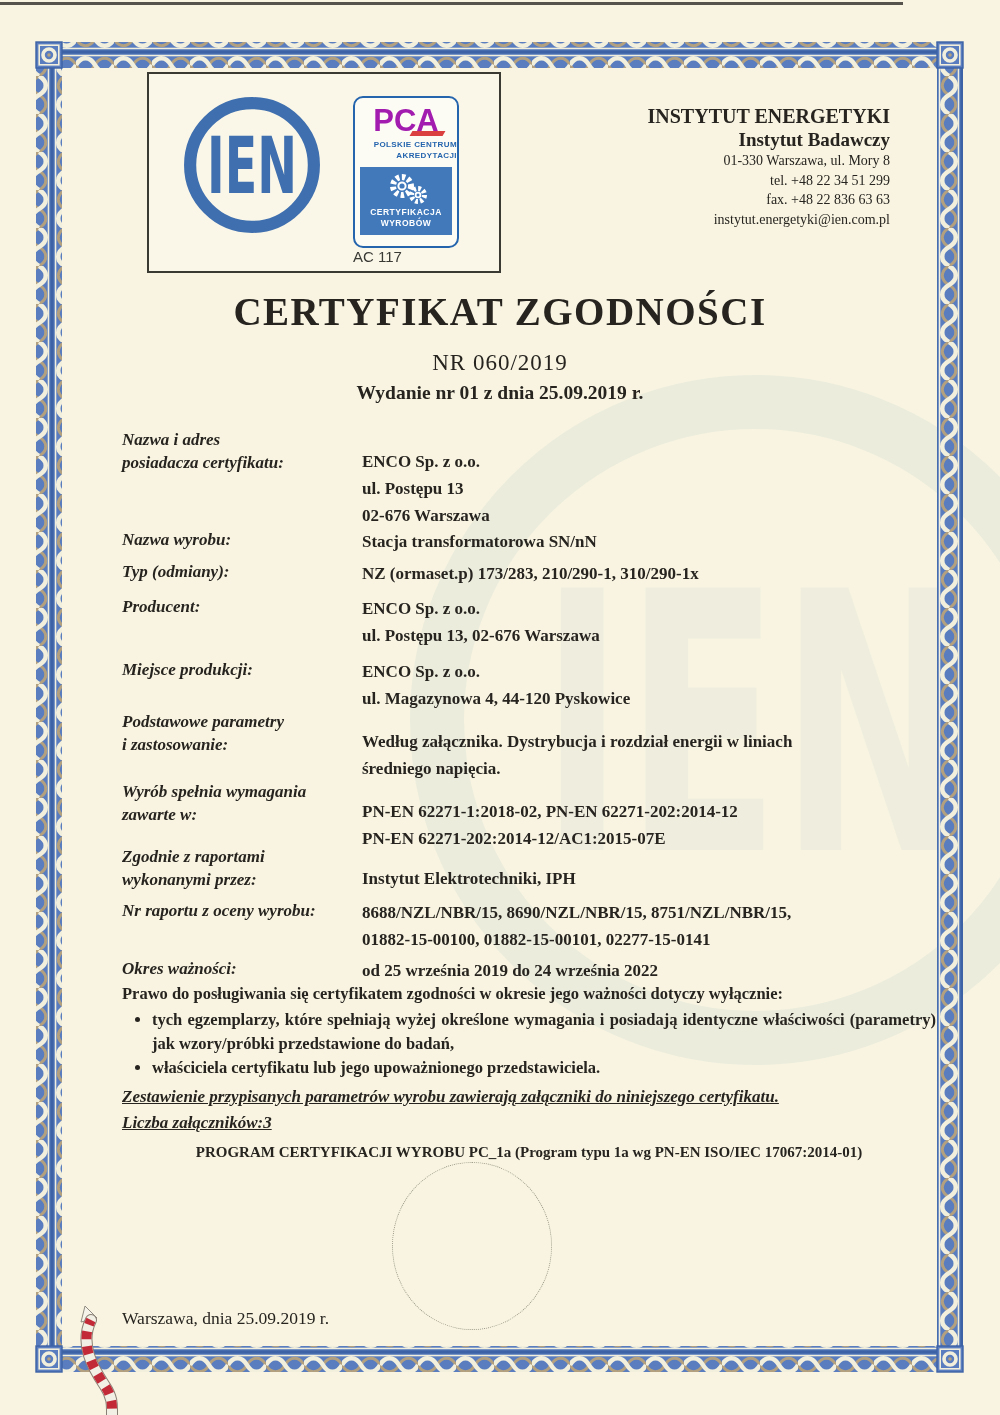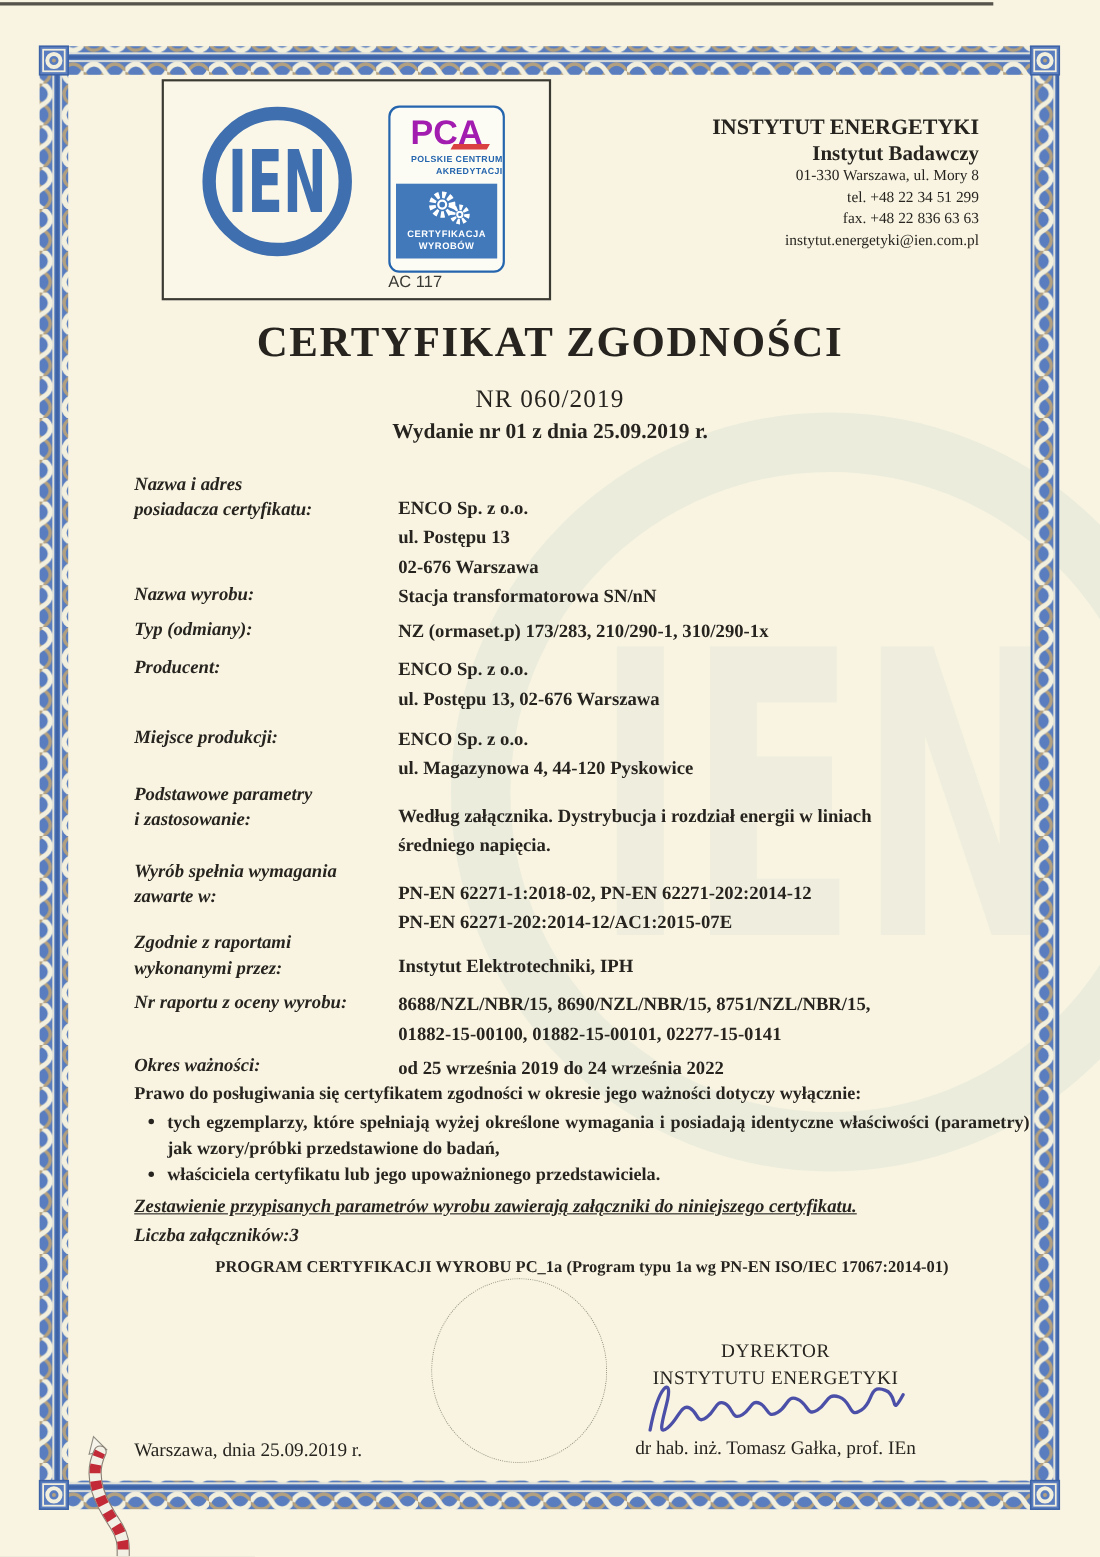--- a/index.html
+++ b/index.html
@@ -58,21 +58,21 @@
   .voff20{padding-top:20px;} .voff18{padding-top:18px;}
 
   
   .terms{position:absolute;left:122px;top:982px;width:814px;}
   .terms-intro{font-weight:bold;font-size:16.5px;line-height:24px;}
   .terms ul{margin:2px 0 0 0;padding-left:30px;}
   .terms li{font-weight:bold;font-size:16.5px;line-height:24px;text-align:justify;}
   .annex-note{font-style:italic;font-weight:bold;font-size:17px;line-height:24px;
               text-decoration:underline;margin-top:5px;}
   .annex-count{font-style:italic;font-weight:bold;font-size:17px;line-height:24px;
-               margin-top:2px;}
+               text-decoration:underline;margin-top:2px;}
   .program-line{text-align:center;font-weight:bold;font-size:15px;line-height:20px;margin-top:7px;}
   .program-note{text-align:center;font-size:13.5px;line-height:18px;margin-top:3px;}
 
   
   .stamp{position:absolute;left:392px;top:1162px;width:158px;height:166px;border-radius:50%;
          border:1.5px dotted #8d8b7c;opacity:.85;z-index:2;}
 
   
   .sign-block{position:absolute;left:540px;top:1216px;width:330px;text-align:center;}
   .sign-role{font-size:17.5px;line-height:24px;letter-spacing:.5px;}
@@ -231,31 +231,20 @@
         <li>tych egzemplarzy, które spełniają wyżej określone wymagania i posiadają identyczne właściwości (parametry) jak wzory/próbki przedstawione do badań,</li>
         <li>właściciela certyfikatu lub jego upoważnionego przedstawiciela.</li>
       </ul>
       <div class="annex-note">Zestawienie przypisanych parametrów wyrobu zawierają załączniki do niniejszego certyfikatu.</div>
       <div class="annex-count">Liczba załączników:3</div>
       <div class="program-line">PROGRAM CERTYFIKACJI WYROBU PC_1a (Program typu 1a wg PN-EN ISO/IEC 17067:2014-01)</div>
     </div>
 
     <div class="stamp"></div>
 
-    <div class="sign-block">
-      <div class="sign-role ml">DYREKTOR
-INSTYTUTU ENERGETYKI</div>
-      <svg class="sign-svg" width="240" height="75" viewBox="0 0 240 75">
-        <path d="M6,58 C14,16 26,10 22,30 C18,48 12,64 22,56 C32,48 34,34 42,38 C50,42 48,54 58,46
-                 C66,40 66,30 74,34 C82,38 80,50 90,44 C98,39 98,30 106,34 C114,38 112,48 122,42
-                 C132,36 130,26 140,30 C150,34 148,46 158,40 C168,34 166,24 178,28 C190,32 186,48 198,40
-                 C210,32 204,16 220,22 C232,26 224,48 236,26" fill="none" stroke="#4b4fa8" stroke-width="3" stroke-linecap="round"></path>
-      </svg>
-      <div class="sign-name">dr hab. inż. Tomasz Gałka, prof. IEn</div>
-    </div>
 
     <div class="place-date">Warszawa, dnia 25.09.2019 r.</div>
 
   </div>
 
   <svg class="cord-svg" width="90" height="115" viewBox="0 0 90 115">
     <path d="M30,6 L42,18 L26,22 Z" fill="#f5f3ea" stroke="#8f8b80" stroke-width="1"></path>
     <path d="M36,20 C24,44 38,68 50,86 C58,98 57,106 57,115" fill="none" stroke="#8a7f74" stroke-width="12" stroke-linecap="round"></path>
     <path d="M36,20 C24,44 38,68 50,86 C58,98 57,106 57,115" fill="none" stroke="#f2efe4" stroke-width="10" stroke-linecap="round"></path>
     <path d="M36,20 C24,44 38,68 50,86 C58,98 57,106 57,115" fill="none" stroke="#c22a38" stroke-width="10" stroke-dasharray="8 7" stroke-dashoffset="3"></path>

